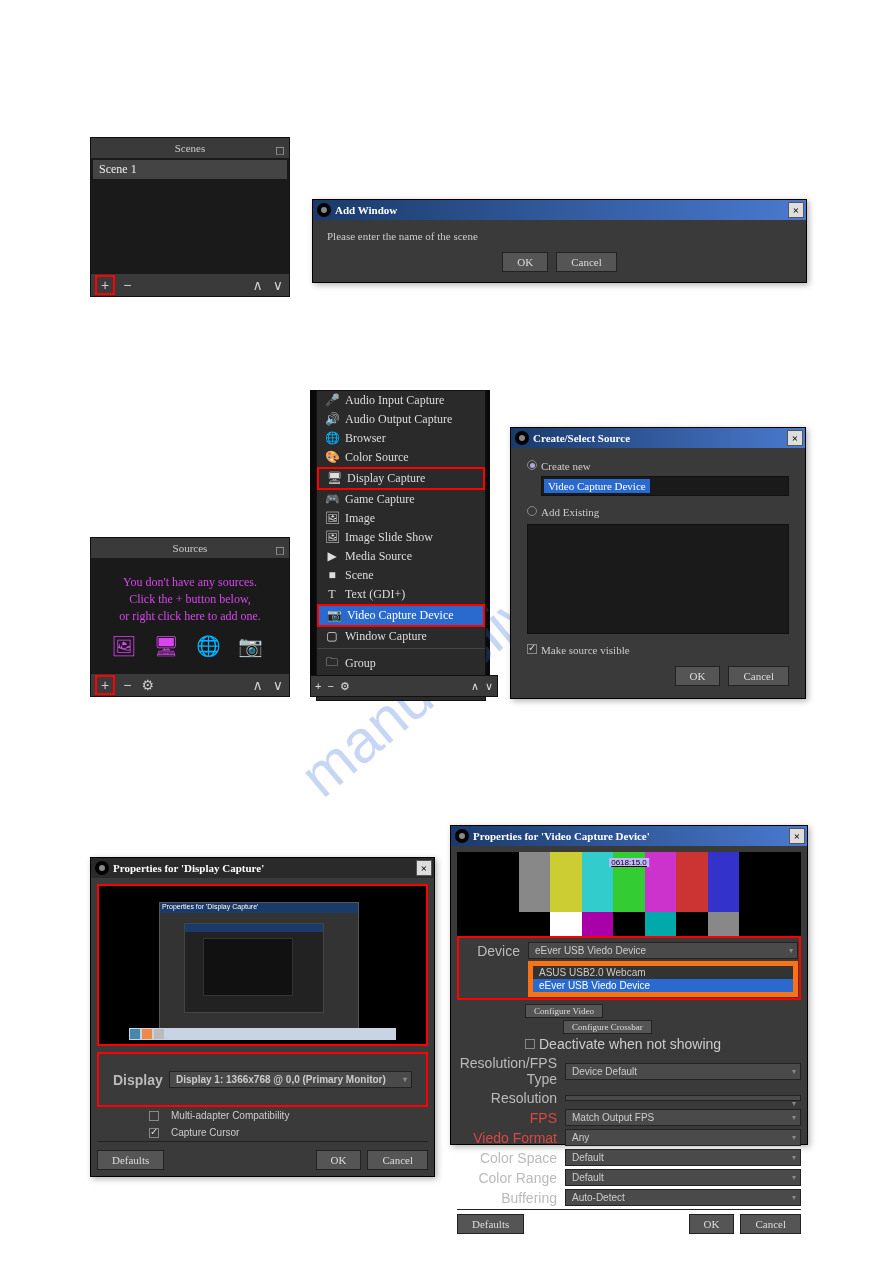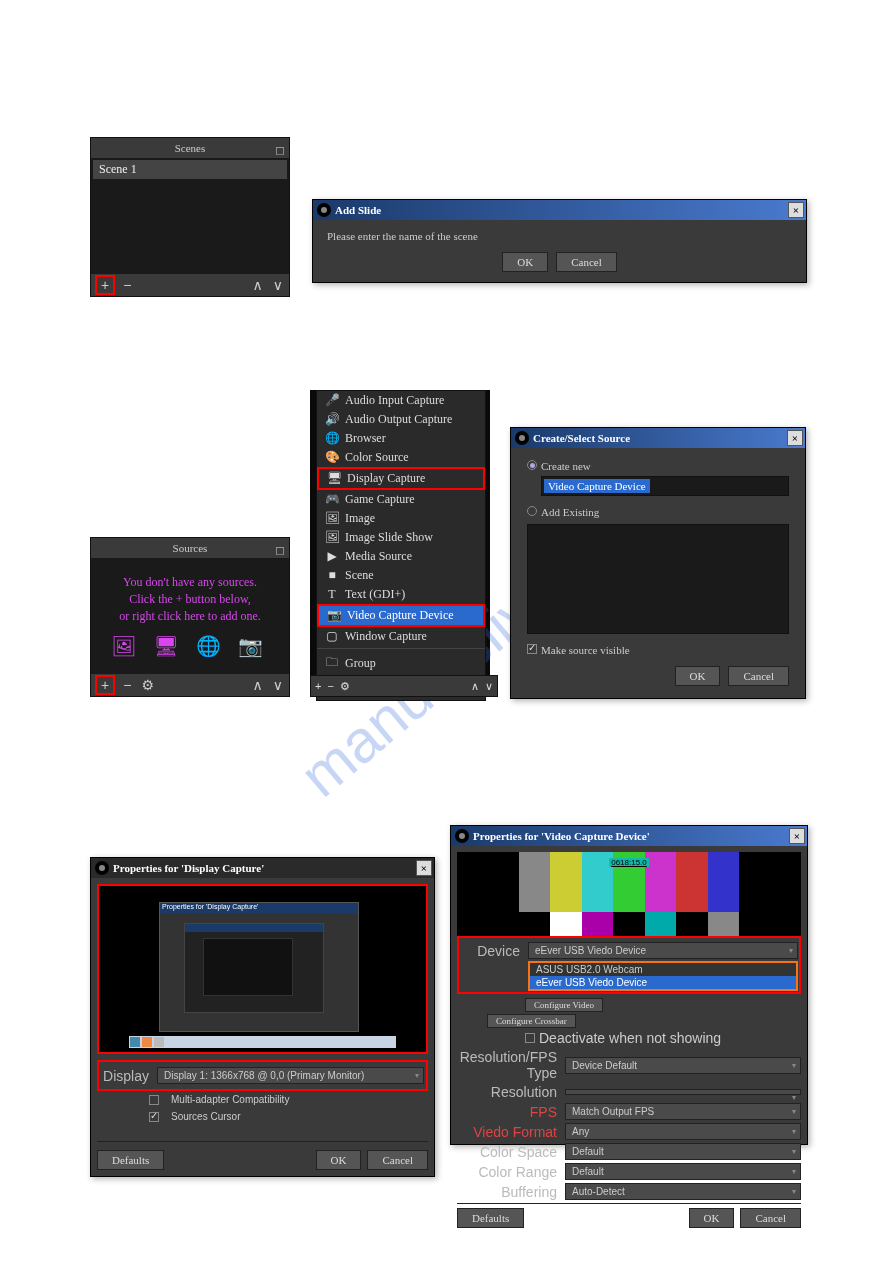--- a/index.html
+++ b/index.html
@@ -54,21 +54,21 @@
   .prop-val { flex: 1; background: #4a4a4a; border: 1px solid #222; padding: 2px 6px; font-size: 10px; position: relative; }
   .prop-val .caret { position: absolute; right: 4px; top: 3px; font-size: 8px; color: #888; }
   .preview { background: #000; width: 100%; position: relative; }
   
   
   .colorbars { display: flex; height: 60px; width: 220px; margin: 0 auto; position: relative; }
   .colorbars > div { flex: 1; }
   .colorbars-sub { display: flex; height: 24px; width: 220px; margin: 0 auto; }
   .colorbars-sub > div { flex: 1; }
   
-  .dropdown-list { border: 2px solid #f97316; margin-top: -1px; }
+  .dropdown-list { border: 5px solid #f97316; margin-top: -1px; }
   .dropdown-opt { padding: 1px 6px; font-size: 10px; }
   .dropdown-opt.hl { background: #2a6acf; color: #fff; }
   
   
   .watermark { position: absolute; left: 180px; top: 340px; width: 600px; height: 600px; pointer-events: none; opacity: 0.28; display: flex; align-items: center; justify-content: center; }
   .watermark span { font-size: 60px; color: #3a6edb; transform: rotate(-40deg); font-family: Arial, sans-serif; white-space: nowrap; }
 </style>
 </head>
 <body>
 
@@ -90,21 +90,21 @@
       <span class="icon-btn">−</span>
       <span style="flex:1"></span>
       <span class="icon-btn">∧</span>
       <span class="icon-btn">∨</span>
     </div>
   </div>
 
   <div class="dlg" style="left:312px; top:199px; width:495px;">
     <div class="dlg-title blue">
       <span class="obs-icon"></span>
-      <span>Add Slide</span>
+      <span>Add Window</span>
       <span class="close">×</span>
     </div>
     <div class="dlg-body">
       <div style="margin-bottom:6px;">Please enter the name of the scene</div>
       <div class="btn-row">
         <button class="btn redbox">OK</button>
         <button class="btn">Cancel</button>
       </div>
     </div>
   </div>
@@ -246,33 +246,33 @@
           </div>
           <div style="position:absolute; bottom:0; left:0; right:0; height:12px; background:#c8d4e4; display:flex; gap:2px; padding:1px;">
             <span style="width:10px;height:10px;background:#48a;"></span>
               <span style="width:10px;height:10px;background:#e84;"></span>
               <span style="width:10px;height:10px;background:#bbb;"></span>
               <span style="flex:1"></span>
           </div>
         </div>
       </div>
       <div style="height:6px;"></div>
-      <div class="redbox" style="padding:2px;">
+      <div class="redbox" style="padding:14px;font-weight:bold;">
         <div class="prop-row">
           <span class="prop-label" style="width:48px;">Display</span>
           <div class="prop-val"><span>Display 1: 1366x768 @ 0,0 (Primary Monitor)</span><span class="caret">▾</span></div>
         </div>
       </div>
       <div class="prop-row" style="margin-left:52px;">
           <span class="chk"></span>
           <span>Multi-adapter Compatibility</span>
         </div>
       <div class="prop-row" style="margin-left:52px;">
           <span class="chk checked"></span>
-          <span>Sources Cursor</span>
+          <span>Capture Cursor</span>
         </div>
       <div style="flex:1"></div>
       <div style="display:flex; align-items:center; gap:6px; padding-top:8px; border-top:1px solid #222;">
         <button class="btn">Defaults</button>
         <span style="flex:1"></span>
         <button class="btn">OK</button>
         <button class="btn">Cancel</button>
       </div>
     </div>
   </div>
@@ -287,21 +287,21 @@
       <div class="preview" style="height:84px;">
         <div class="colorbars">
           <div style="background:#888;"></div>
             <div style="background:#cc3;"></div>
             <div style="background:#3cc;"></div>
             <div style="background:#3c3;"></div>
             <div style="background:#c3c;"></div>
             <div style="background:#c33;"></div>
             <div style="background:#33c;"></div>
         </div>
-        <div style="position:absolute; left:50%; top:6px; transform:translateX(-50%); background:#14b8a6; color:#000; font-size:8px; padding:0 2px;text-decoration:underline;">0618:15.0</div>
+        <div style="position:absolute; left:50%; top:6px; transform:translateX(-50%); background:#c4b5fd; color:#000; font-size:8px; padding:0 2px;text-decoration:underline;">0618:15.0</div>
         <div class="colorbars-sub">
           <div style="background:#000;"></div>
             <div style="background:#fff;"></div>
             <div style="background:#a0a;"></div>
             <div style="background:#000;"></div>
             <div style="background:#0aa;"></div>
             <div style="background:#000;"></div>
             <div style="background:#888;"></div>
         </div>
       </div>
@@ -310,21 +310,21 @@
         <div class="prop-row">
           <span class="prop-label" style="width:60px;">Device</span>
           <div class="prop-val"><span>eEver USB Viedo Device</span><span class="caret">▾</span></div>
         </div>
         <div class="dropdown-list" style="margin-left:68px;">
           <div class="dropdown-opt" style="background:#333;">ASUS USB2.0 Webcam</div>
           <div class="dropdown-opt hl">eEver USB Viedo Device</div>
         </div>
       </div>
       <div style="margin-left:68px; margin-top:4px;"><button class="btn" style="padding:1px 8px; font-size:9px;">Configure Video</button></div>
-      <div style="margin-left:30px; margin-top:2px;text-decoration:underline;"><button class="btn" style="padding:1px 8px; font-size:9px;">Configure Crossbar</button></div>
+      <div style="margin-left:106px; margin-top:2px;text-decoration:underline;"><button class="btn" style="padding:1px 8px; font-size:9px;">Configure Crossbar</button></div>
       <div style="margin-left:68px; margin-top:2px;"><span class="chk"></span><span style="font-size:14px;">Deactivate when not showing</span></div>
       <div id="vprops-rows">
           <div class="prop-row">
             <span class="prop-label">Resolution/FPS Type</span>
             <div class="prop-val">Device Default<span class="caret">▾</span></div>
           </div>
           <div class="prop-row">
             <span class="prop-label">Resolution</span>
             <div class="prop-val">
               <span class="caret">▾</span>

